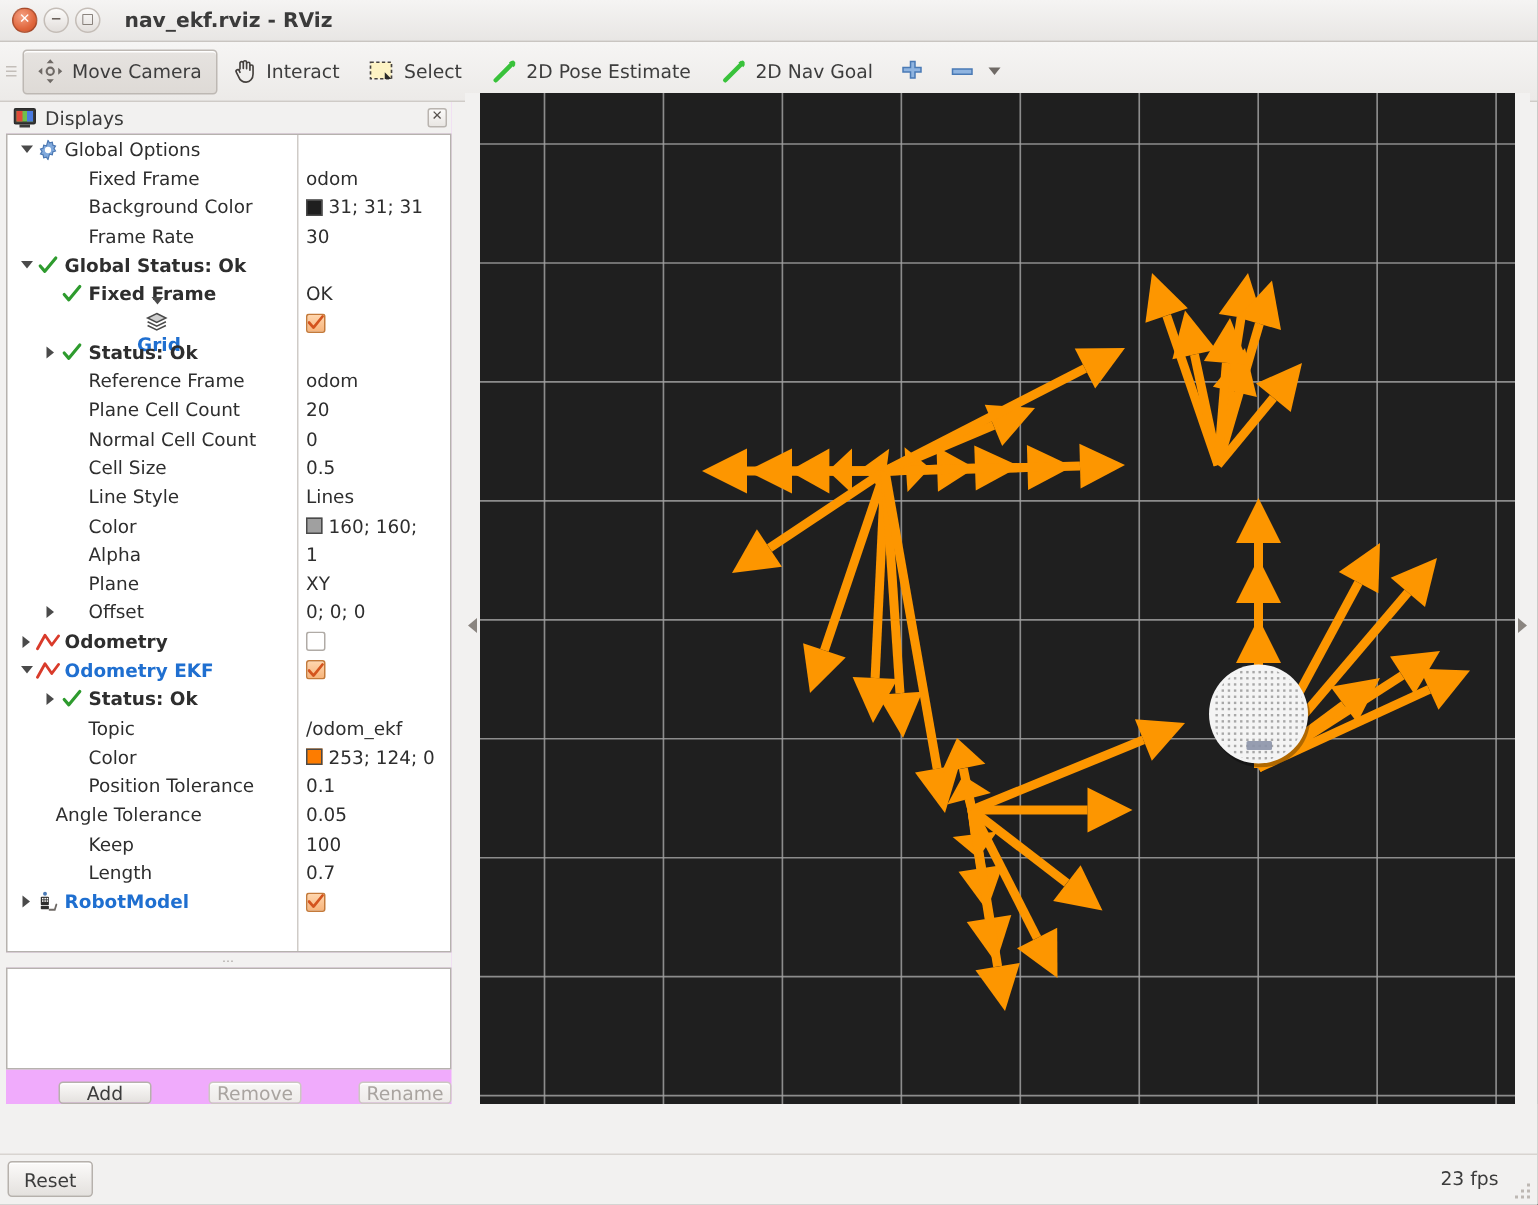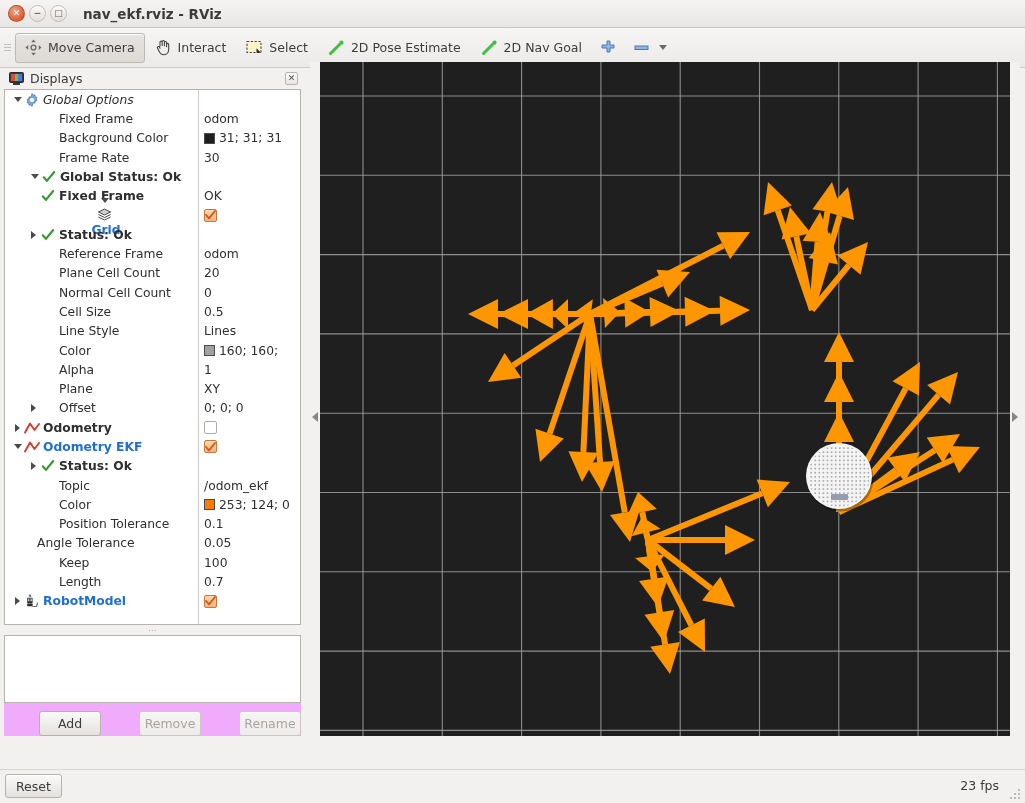--- a/index.html
+++ b/index.html
@@ -108,21 +108,21 @@
 
   .tree-resize {
     height:10px; display:flex; align-items:center; justify-content:center;
     letter-spacing:1px; color:#a9a4a0; font-size:8px; background:#f2f1f0;
   }
   .prop-box {
     height:68px; background:#fff; border:1px solid #b6b2ae; margin-top:0;
   }
   .btnrow { display:flex; gap:3px; padding-top:8px; }
   .btn {
-    flex:1; height:25px; border-radius:3px;
+    flex:1; height:15px; border-radius:3px;
     border:1px solid #b6b1ac;
     background:linear-gradient(#fbfaf9,#e4e1de);
     font-size:12.5px; color:#3c3c3c;
     display:flex;align-items:center;justify-content:center;
     box-shadow:inset 0 1px 0 #fff;
     margin-left:35px;
   }
   .btn.disabled { color:#a9a4a0; background:linear-gradient(#f7f6f5,#eeebe9); border-color:#ccc7c2; }
 
   
@@ -266,21 +266,21 @@
       <span class="panel-title">Displays</span>
       <span class="panel-close">
         <span>✕</span>
       </span>
     </div>
 
     <div class="tree-wrap">
       <div class="tree-splitcol"></div>
       <div class="rows" id="tree-rows">
           <div class="row">
-            <div class="lcell" style="padding-left: 6px; font-style: italic;">
+            <div class="lcell" style="padding-left: 6px;">
               <span class="tw">
                 <span class="tri-d"></span>
               </span>
               <span class="ico">
                 <svg width="14" height="14" viewBox="0 0 14 14">
                   <path d="M7 0.6l1 1.6 1.9-.4.3 1.9 1.8.7-1 1.6 1 1.6-1.8.7-.3 1.9-1.9-.4L7 13.4l-1-1.6-1.9.4-.3-1.9L2 9.6l1-1.6L2 6.4l1.8-.7.3-1.9 1.9.4z" fill="#7fa8dc" stroke="#4d79b3" stroke-width=".8"></path>
                   <circle cx="7" cy="7" r="2.1" fill="#fff"></circle>
                 </svg>
               </span>
               <span class="lbl">Global Options</span>
@@ -312,21 +312,21 @@
             <div class="lcell" style="padding-left: 22px;">
               <span class="tw"></span>
               <span class="ico"></span>
               <span class="lbl">Frame Rate</span>
             </div>
             <div class="rcell">
               <span>30</span>
             </div>
           </div>
           <div class="row">
-            <div class="lcell" style="padding-left: 23px;">
+            <div class="lcell" style="padding-left: 6px;">
               <span class="tw">
                 <span class="tri-d"></span>
               </span>
               <span class="ico">
                 <svg width="14" height="14" viewBox="0 0 14 14">
                   <path d="M1.8 7.3l3.1 3.6L12.2 2" fill="none" stroke="#2e9b2e" stroke-width="2.1" stroke-linecap="round" stroke-linejoin="round"></path>
                 </svg>
               </span>
               <span class="lbl bold">Global Status: Ok</span>
             </div>

